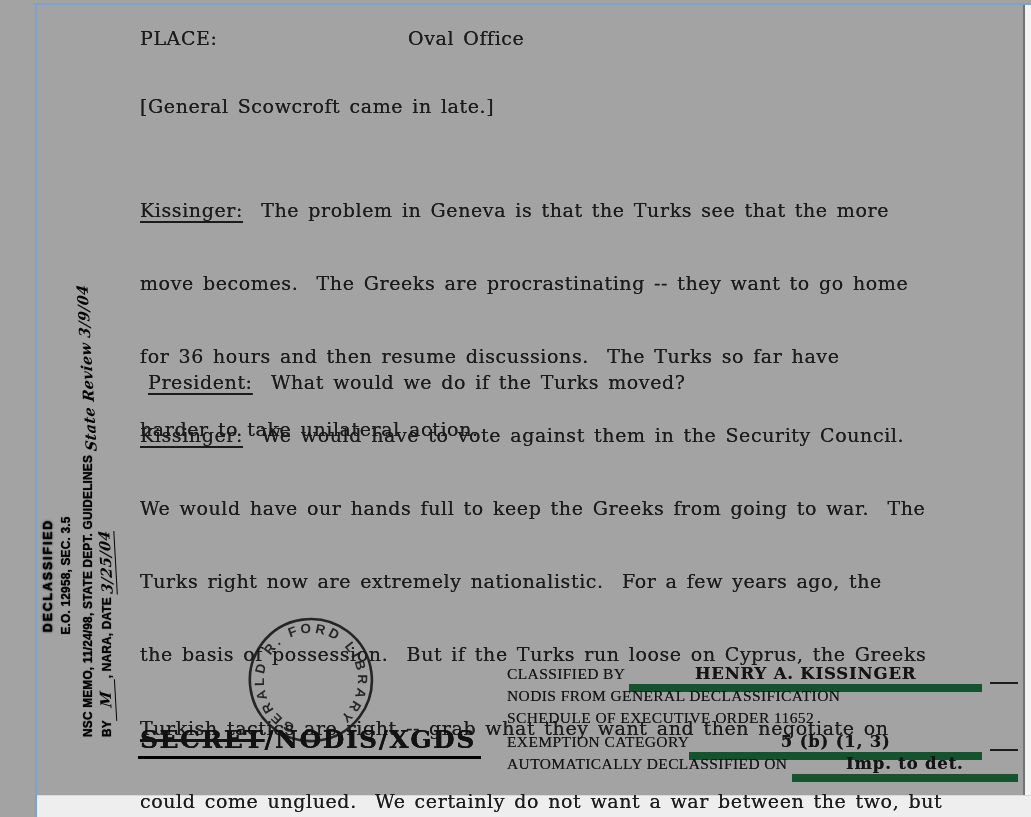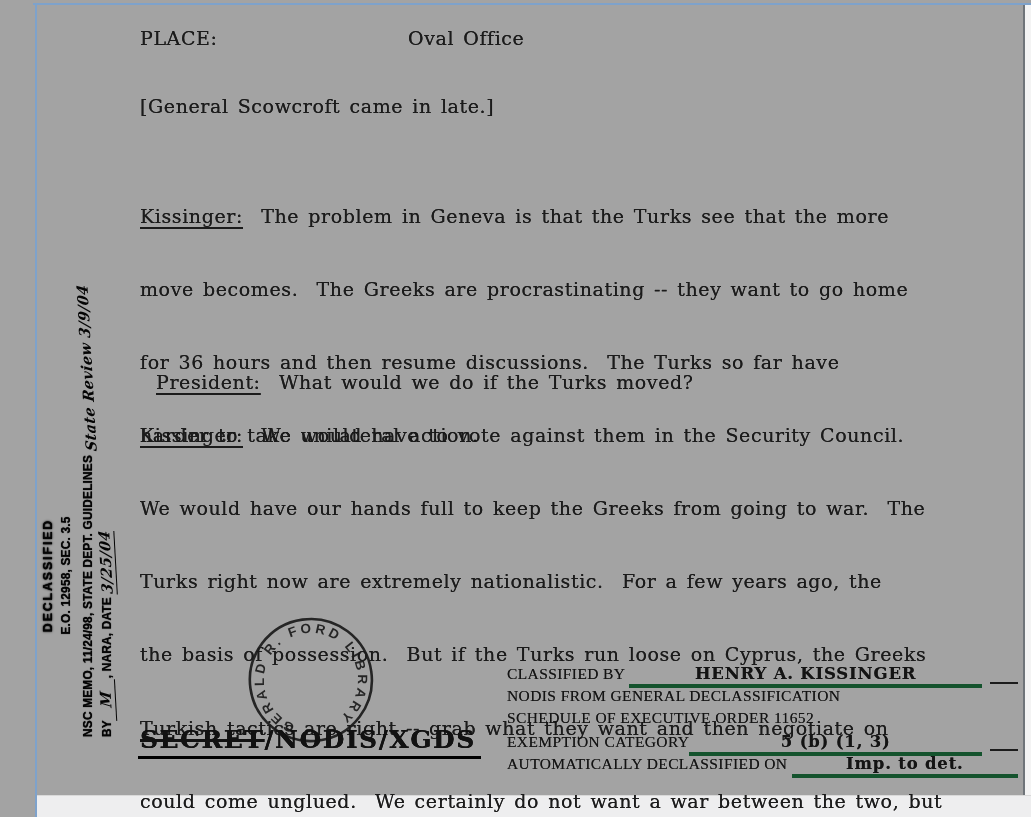--- a/index.html
+++ b/index.html
@@ -13,35 +13,35 @@
   .bottom-strip{position:absolute;left:37px;top:795px;right:0;height:22px;background:#eeeeef;border-top:1px solid #d9d9d9;}
   
   .tw{position:absolute;font-family:"DejaVu Serif",serif;font-size:19px;letter-spacing:0.6px;
       word-spacing:2.5px;color:#1b1b1b;text-shadow:0 0 0.5px rgba(10,10,10,0.8);white-space:pre;}
   .para{line-height:24.4px;}
   .tline{white-space:pre;line-height:24.4px;}
   .speaker{text-decoration:underline;text-underline-offset:4px;text-decoration-thickness:1.5px;}
   .place-label{left:140px;top:27px;}
   .place-value{left:408px;top:27px;}
   .note1{left:140px;top:95px;}
-  .p1{left:140px;top:155px;}
-  .pres{left:156px;top:321px;}
+  .p1{left:140px;top:149px;}
+  .pres{left:148px;top:321px;}
   .p2{left:140px;top:374px;}
   .note2{left:140px;top:595px;}
   
   .secret{position:absolute;left:138px;top:725px;font-family:"DejaVu Serif",serif;font-weight:bold;
           font-size:25px;letter-spacing:1.5px;color:#121212;border-bottom:3px solid #000000;
           padding:0 5px 2px 2px;white-space:pre;text-shadow:0 0 0.6px #000;}
   .secret .struck{text-decoration:line-through;text-decoration-thickness:3px;}
   
   .cblock{position:absolute;left:507px;top:664px;width:511px;font-family:"Liberation Serif",serif;
           font-size:15.5px;letter-spacing:0.4px;color:#141414;text-shadow:0 0 0.4px rgba(0,0,0,0.6);}
   .crow{display:flex;align-items:baseline;height:22.6px;white-space:pre;}
   .clabel{flex:none;text-align:center;}
-  .cfill{flex:1;border-bottom:4px solid #14532d;text-align:center;font-family:"DejaVu Serif",serif;
+  .cfill{flex:1;border-bottom:8px solid #14532d;text-align:center;font-family:"DejaVu Serif",serif;
          font-weight:bold;font-size:16.5px;letter-spacing:0.8px;padding:0 6px 1px 6px;white-space:pre;}
   .cseg{flex:none;width:28px;border-bottom:2px solid #1c1c1c;margin-left:8px;align-self:flex-end;margin-bottom:3px;}
   
   .mstamp-anchor{position:absolute;left:40px;top:737px;width:0;height:0;}
   .mstamp{transform:rotate(-90deg);transform-origin:0 0;width:505px;
           font-family:"Liberation Sans",sans-serif;font-weight:700;color:#050505;}
   .mline{height:19px;font-size:12.5px;letter-spacing:0.2px;white-space:pre;
          text-shadow:0 0 1px #000;transform:scaleX(0.95);transform-origin:0 0;}
   .mline1{width:340px;text-align:center;font-size:13px;letter-spacing:2px;
           text-shadow:0 0 2.4px #000,0 0 1px #000;filter:blur(0.5px);}

